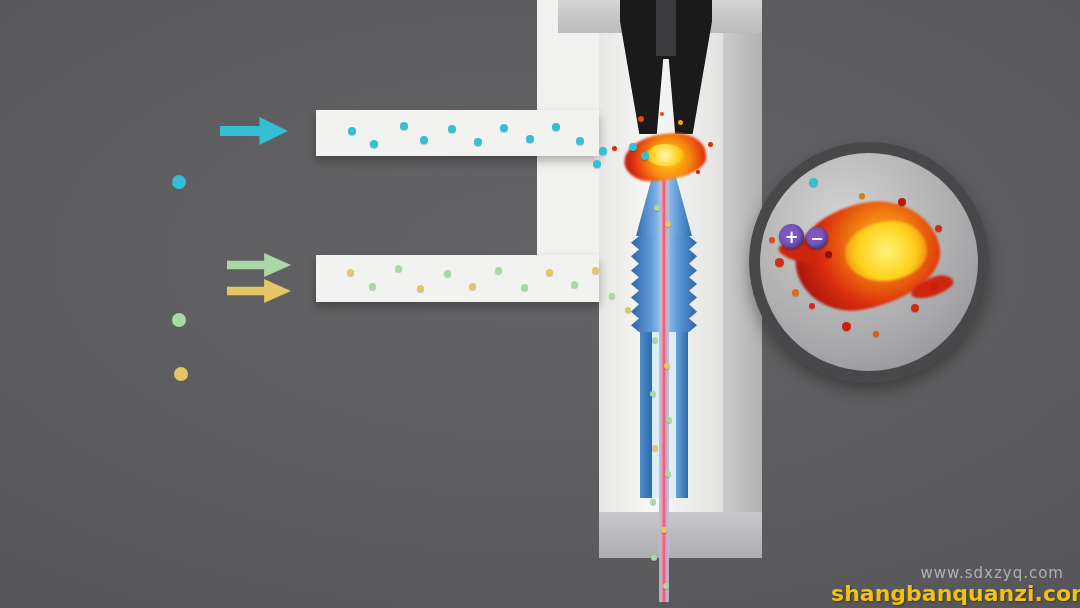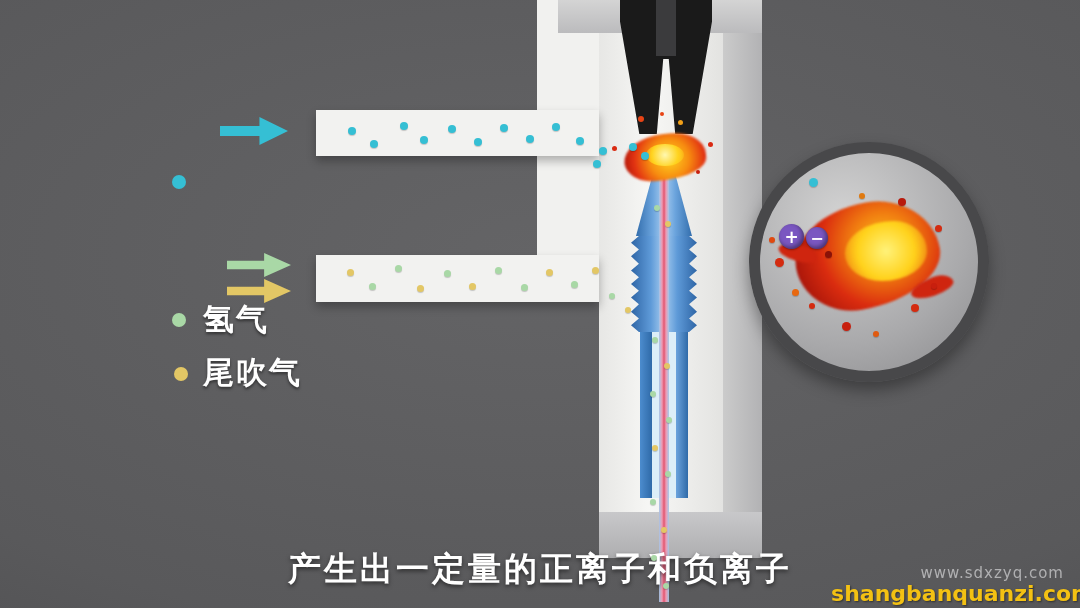--- a/index.html
+++ b/index.html
@@ -161,25 +161,22 @@
   <div class="ion ion-minus" style="background: rgb(122, 87, 193);">
     <span>−</span>
   </div>
 
   <div class="flow-arrow arr-air" style="background: rgb(53, 191, 212);"></div>
   <div class="flow-arrow arr-h2" style="background: rgb(169, 216, 166);"></div>
   <div class="flow-arrow arr-makeup" style="background: rgb(227, 199, 101);"></div>
 
   <div class="bullet bul-air" style="background: rgb(53, 191, 212);"></div>
   <div class="bullet bul-h2" style="background: rgb(169, 216, 166);"></div>
-  <div class="legend-label lbl-h2">氢气</div>
   <div class="bullet bul-makeup" style="background: rgb(227, 199, 101);"></div>
-  <div class="legend-label lbl-makeup">尾吹气</div>
-
-  <div class="caption">产生出一定量的正离子和负离子</div>
+
   <div class="wm-site">www.sdxzyq.com</div>
   <div class="wm-brand">shangbanquanzi.com</div>
 
 <div class="dot" style="left: 348px; top: 127px; width: 8px; height: 8px; background: rgb(53, 191, 212);"></div>
     <div class="dot" style="left: 370px; top: 140px; width: 8px; height: 8px; background: rgb(53, 191, 212);"></div>
     <div class="dot" style="left: 400px; top: 122px; width: 8px; height: 8px; background: rgb(53, 191, 212);"></div>
     <div class="dot" style="left: 420px; top: 136px; width: 8px; height: 8px; background: rgb(53, 191, 212);"></div>
     <div class="dot" style="left: 448px; top: 125px; width: 8px; height: 8px; background: rgb(53, 191, 212);"></div>
     <div class="dot" style="left: 474px; top: 138px; width: 8px; height: 8px; background: rgb(53, 191, 212);"></div>
     <div class="dot" style="left: 500px; top: 124px; width: 8px; height: 8px; background: rgb(53, 191, 212);"></div>

